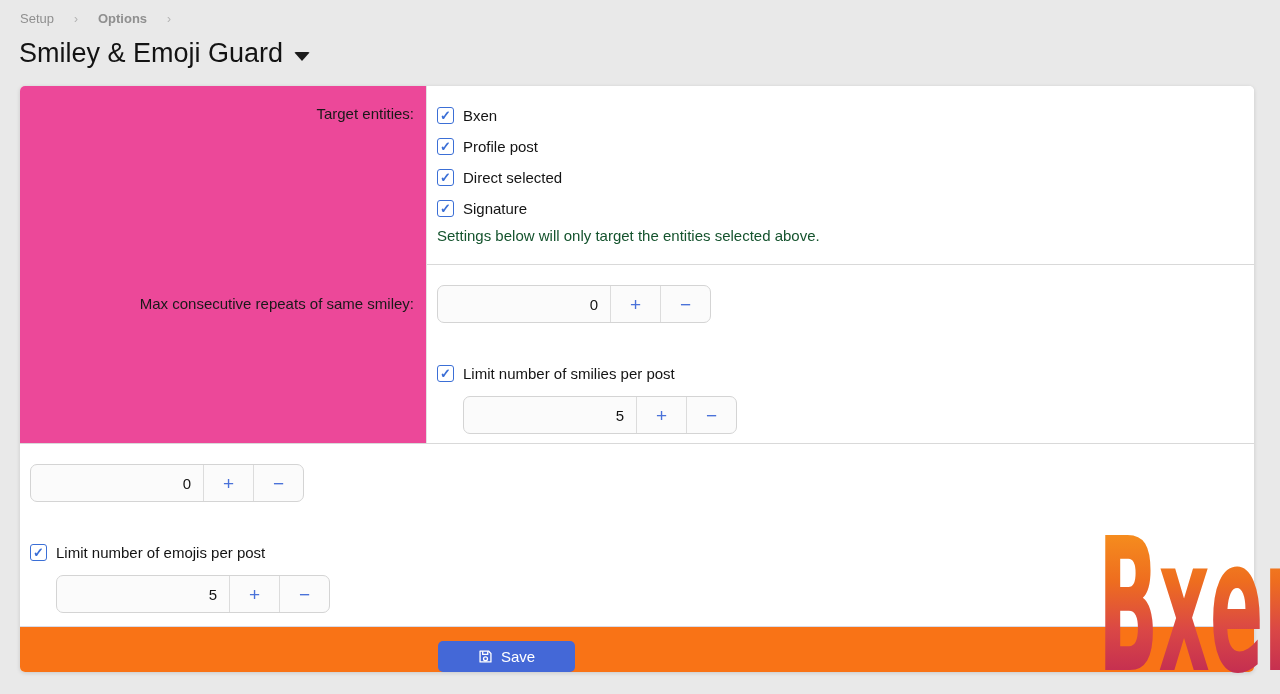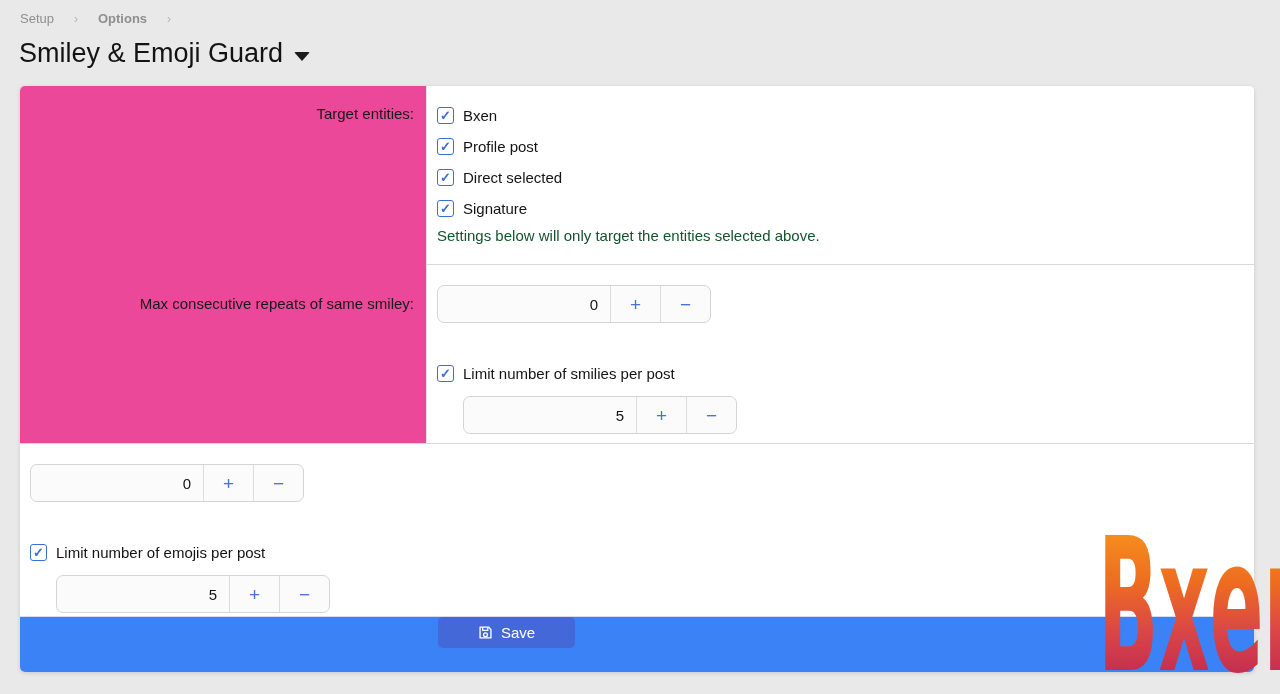--- a/index.html
+++ b/index.html
@@ -85,22 +85,22 @@
     width:50px; border:none; border-left:1px solid #dcdcdc; background:transparent;
     color:#4a72d9; font-size:19px; cursor:pointer; line-height:1;
     font-family:"Liberation Sans", sans-serif;
   }
   .row-2 .row-content, .row-3 .row-content { padding-top:20px; }
   .limit-check { margin-top:38px; margin-bottom:0; }
   .stepper.nested { margin-top:10px; margin-left:26px; }
 
   
   .footer-bar {
-    height:56px; background:#3b82f6; border-top:1px solid #d8dbe9;
-    display:flex; align-items:flex-start; padding-left:418px;
+    height:46px; background:#f97316; border-top:1px solid #d8dbe9;
+    display:flex; align-items:flex-end; padding-left:418px;
   }
   .save-button {
     width:137px; height:31px; background:#4468d7; border:none; border-radius:5px;
     color:#ffffff; font-size:15px; cursor:pointer;
     display:flex; align-items:center; justify-content:center; gap:8px;
     font-family:"Liberation Sans", sans-serif;
   }
   .save-button svg { display:block; }
 
   

